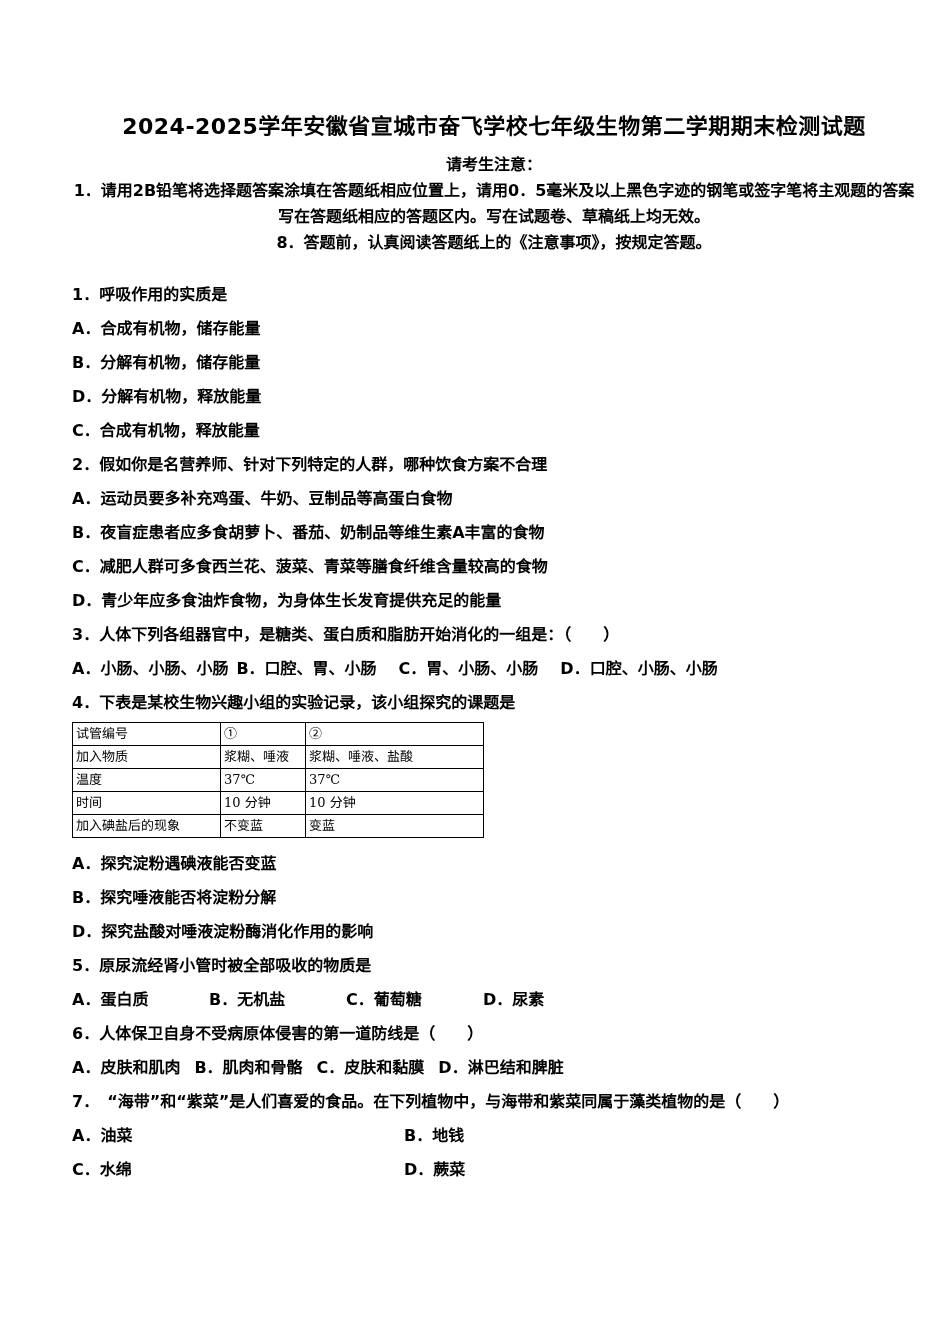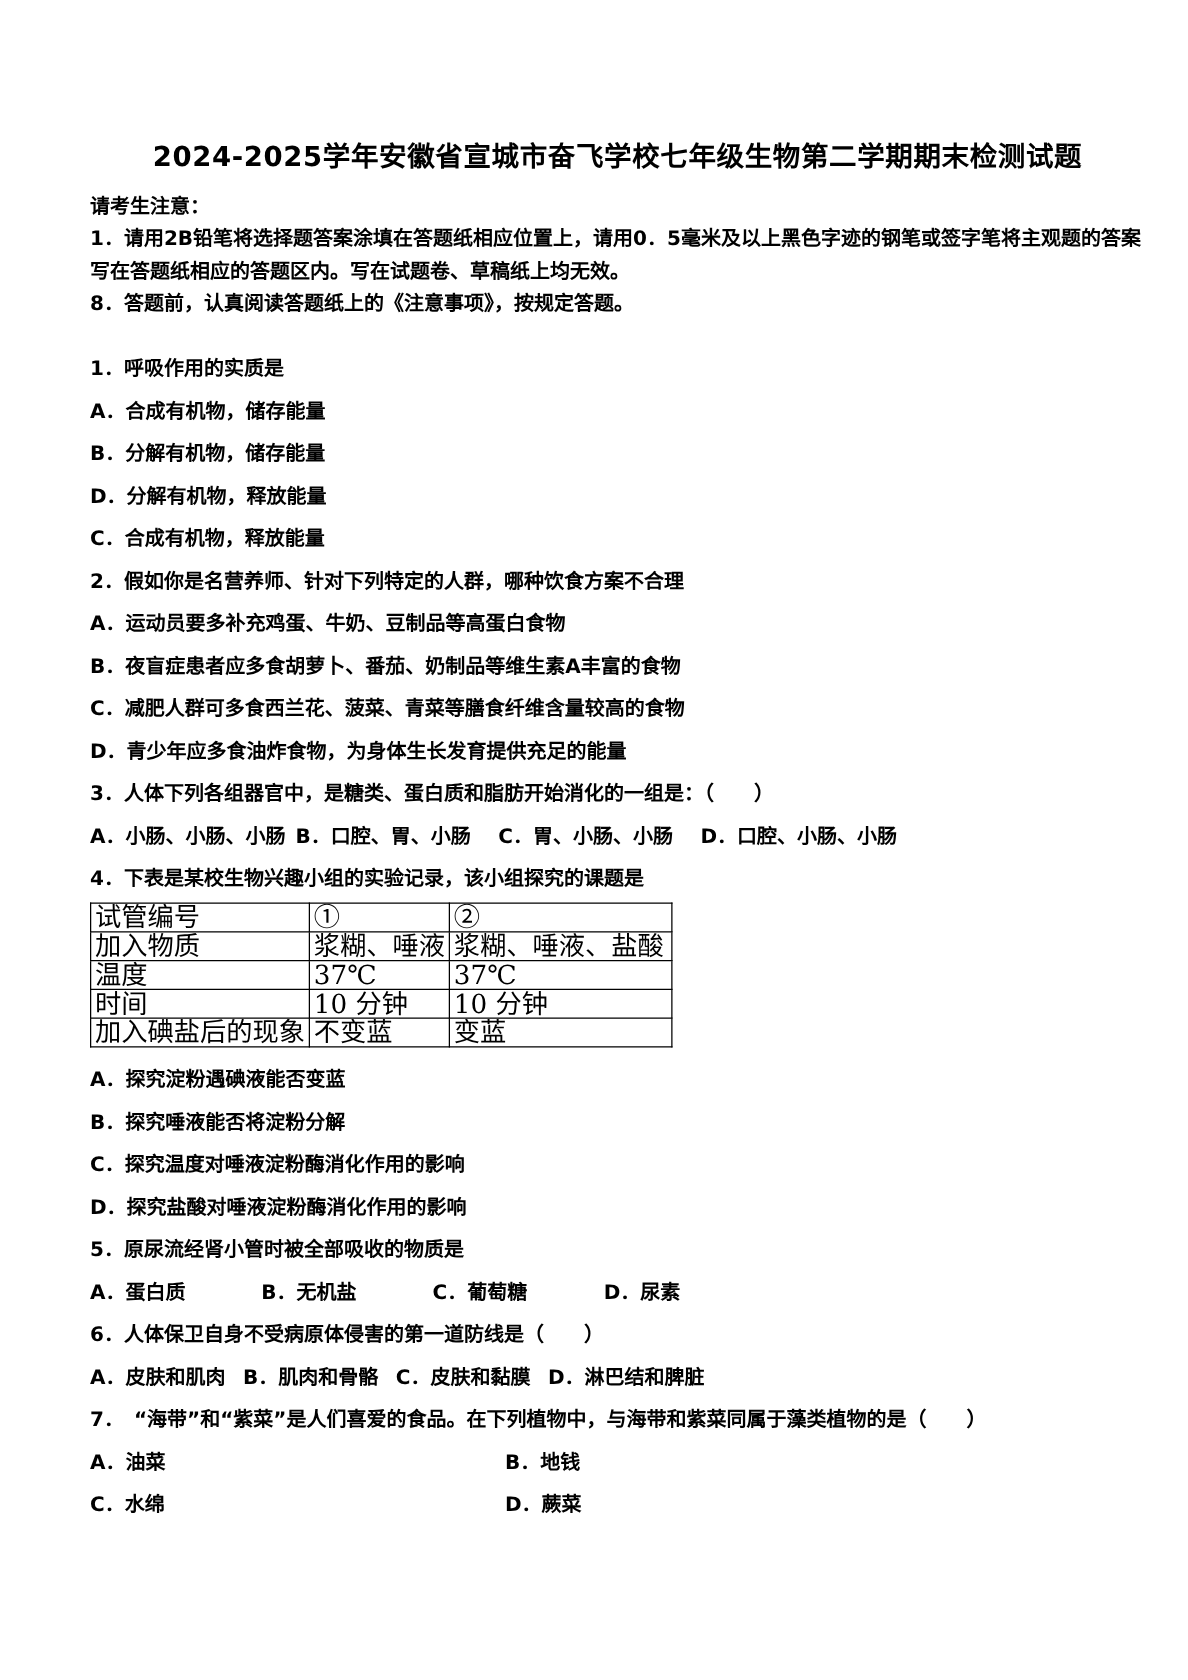--- a/index.html
+++ b/index.html
@@ -13,21 +13,21 @@
   .page { width: 950px; height: 1096px; padding: 112px 60px 4px 46px; margin-left: 26px; }
 
   .title {
     font-size: 22px; font-weight: 700;
     text-align: center; line-height: 30px;
     margin: 0 0 10px 0; white-space: nowrap;
     letter-spacing: 0.5px;
   }
 
   .notice { font-size: 16px; font-weight: 700; }
-  .notice p { margin: 0; line-height: 26px; }
+  .notice p { margin: 0; line-height: 26px; text-align: center; }
 
   .questions { margin-top: 22px; font-size: 16px; font-weight: 700; }
   .q p { margin: 0; line-height: 34px; white-space: nowrap; }
 
   
   .opts-run .opt:nth-child(1) { margin-right: 8px; }
   .opts-run .opt:nth-child(2) { margin-right: 22px; }
   .opts-run .opt:nth-child(3) { margin-right: 22px; text-align: right; }
 
   
@@ -37,21 +37,21 @@
   
   .opts-mid .opt:not(:last-child) { margin-right: 14px; }
 
   
   .opts-grid .opt:first-child { display: inline-block; width: 332px; }
 
   
   .exp-table {
     border-collapse: collapse;
     font-family: "DejaVu Serif", serif;
-    font-size: 21px; font-weight: 400;
+    font-size: 13px; font-weight: 400;
     margin: 2px 0 9px 0;
   }
   .exp-table td {
     border: 1px solid #000;
     height: 23px; line-height: 22px;
     padding: 0 3px;
     white-space: nowrap;
     overflow: hidden;
   }
   .exp-table td:nth-child(1) { width: 148px; }
@@ -122,21 +122,20 @@
         </tr>
         <tr>
           <td>加入碘盐后的现象</td>
           <td>不变蓝</td>
           <td>变蓝</td>
         </tr>
       </tbody>
         </table>
       <p class="opt-line">A．探究淀粉遇碘液能否变蓝</p>
       <p class="opt-line">B．探究唾液能否将淀粉分解</p>
-      <p class="opt-line">C．探究温度对唾液淀粉酶消化作用的影响</p>
       <p class="opt-line">D．探究盐酸对唾液淀粉酶消化作用的影响</p>
     </div>
 
     <div class="q">
       <p class="stem">5．原尿流经肾小管时被全部吸收的物质是</p>
       <p class="opts-wide">
         <span class="opt">A．蛋白质</span><span class="opt">B．无机盐</span><span class="opt">C．葡萄糖</span><span class="opt">D．尿素</span>
       </p>
     </div>
 

